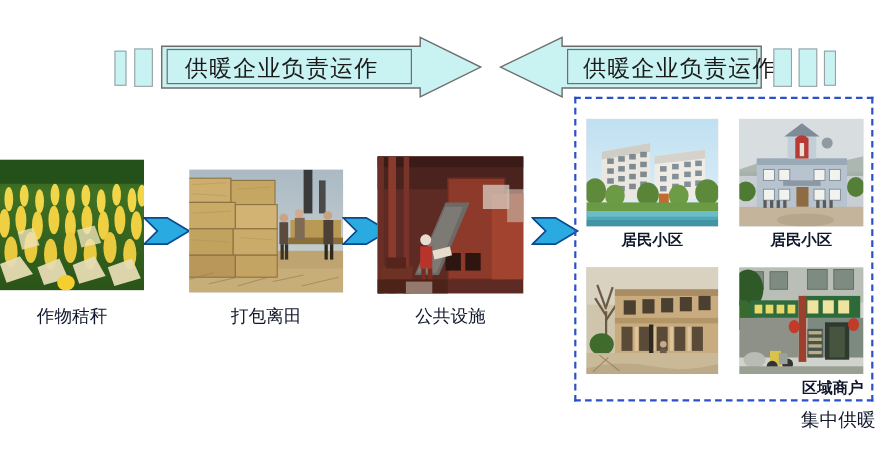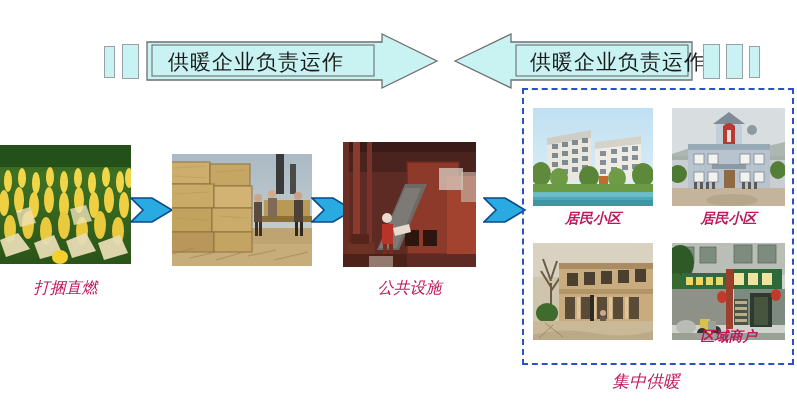--- a/index.html
+++ b/index.html
@@ -30,25 +30,24 @@
   }
 
   
   .photo{position:absolute;overflow:hidden;background:#ddd;}
   .photo svg{display:block;}
 
   
   .caption{
     position:absolute;
     font-size:16px;
-    color:#be185d;
+    color:#0f172a;
     white-space:nowrap;
     text-align:center;
     font-family:"DejaVu Sans","Liberation Sans",sans-serif;
-    font-style:italic;
   }
   .caption.sm{font-size:14px;font-weight:bold;}
   .caption.big{font-size:17px;}
 
   
   .chev{position:absolute;}
 
   
   .dashbox{
     position:absolute;
@@ -137,21 +136,21 @@
         </g>
         <g fill="#f0e3b8" opacity="0.8">
           <path d="M16 66 L30 62 L36 78 L20 82 Z"></path>
           <path d="M70 64 L86 60 L92 76 L74 80 Z"></path>
         </g>
 
         <ellipse cx="60" cy="112" rx="8" ry="7" fill="#f5cf2e"></ellipse>
       </g>
     </svg>
   </div>
-  <div class="caption" style="left:0px;top:278px;width:131px;">打捆直燃</div>
+  <div class="caption" style="left:0px;top:278px;width:131px;">作物秸秆</div>
 
   <svg class="chev" style="left:130px;top:192px;" width="44" height="36" viewBox="0 0 44 36">
     <path d="M1,6 L22,6 L42,18 L22,30 L1,30 L13,18 Z" fill="#29abe2" stroke="#0a4a8c" stroke-width="1.6"></path>
   </svg>
 
   <div class="photo" style="left:172px;top:154px;width:140px;height:112px;">
     <svg width="140" height="112" viewBox="0 0 140 112">
       <defs>
         <linearGradient id="skyB" x1="0" y1="0" x2="0" y2="1">
           <stop offset="0" stop-color="#aab9c4"></stop>
@@ -205,20 +204,21 @@
 
       <g stroke="#9c8246" stroke-width="0.8" opacity="0.8">
         <line x1="0" y1="100" x2="22" y2="94"></line>
         <line x1="18" y1="104" x2="44" y2="98"></line>
         <line x1="44" y1="106" x2="72" y2="98"></line>
         <line x1="76" y1="102" x2="104" y2="96"></line>
         <line x1="102" y1="106" x2="136" y2="98"></line>
       </g>
     </svg>
   </div>
+  <div class="caption" style="left:172px;top:278px;width:140px;">打包离田</div>
 
   <svg class="chev" style="left:311px;top:192px;" width="44" height="36" viewBox="0 0 44 36">
     <path d="M1,6 L22,6 L42,18 L22,30 L1,30 L13,18 Z" fill="#29abe2" stroke="#0a4a8c" stroke-width="1.6"></path>
   </svg>
 
   <div class="photo" style="left:343px;top:142px;width:133px;height:125px;">
     <svg width="133" height="125" viewBox="0 0 133 125">
       <rect width="133" height="125" fill="#5d2b24"></rect>
 
       <rect width="133" height="30" fill="#4a231e"></rect>
@@ -495,17 +495,17 @@
       <g>
         <ellipse cx="14" cy="84" rx="10" ry="7" fill="#b8bcb4"></ellipse>
         <rect x="28" y="76" width="10" height="14" fill="#d8c24a"></rect>
         <circle cx="30" cy="90" r="5" fill="#333"></circle>
         <circle cx="44" cy="88" r="5" fill="#333"></circle>
         <rect x="36" y="78" width="8" height="10" fill="#9aa09a"></rect>
       </g>
       <rect y="90" width="113" height="7" fill="#9ba095"></rect>
     </svg>
   </div>
-  <div class="caption sm" style="left:672px;top:328px;width:113px;">区域商户</div>
-
-  <div class="caption big" style="left:510px;top:370px;width:272px;">集中供暖</div>
+  <div class="caption sm" style="left:672px;top:344px;width:113px;text-align:right;">区域商户</div>
+
+  <div class="caption big" style="left:524px;top:370px;width:272px;text-align:right;">集中供暖</div>
 
 </div>
 
 </body></html>

